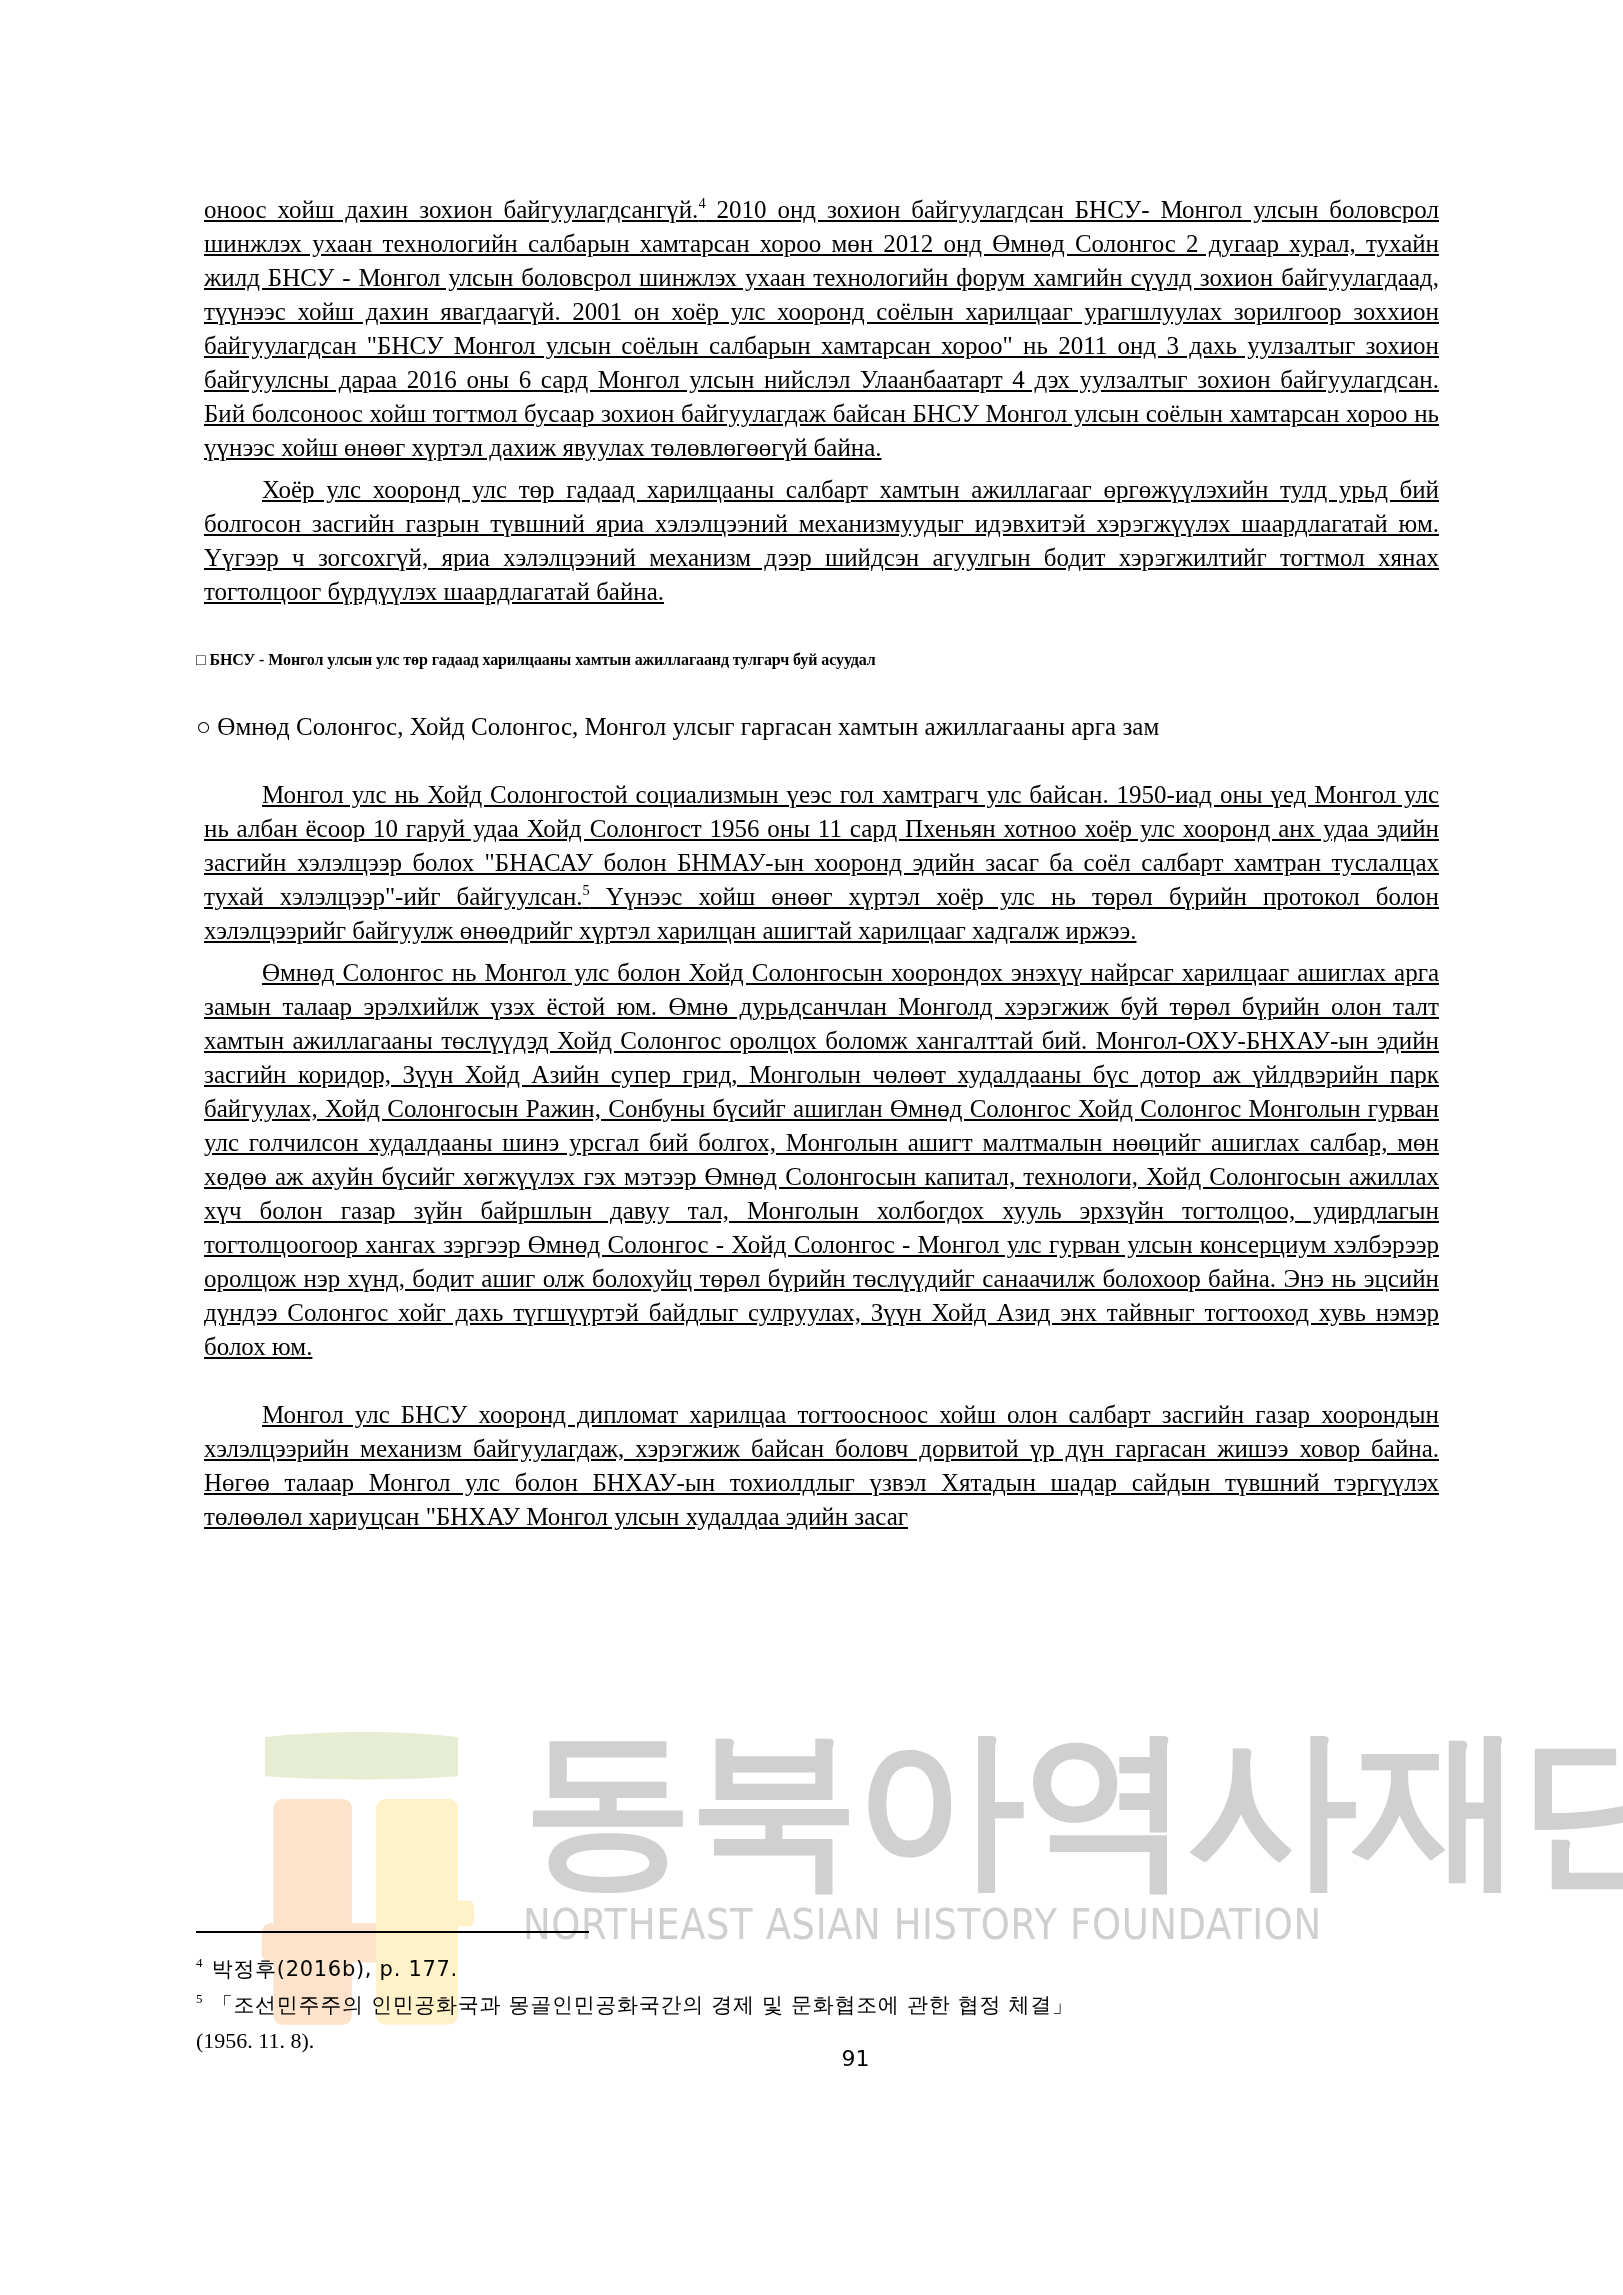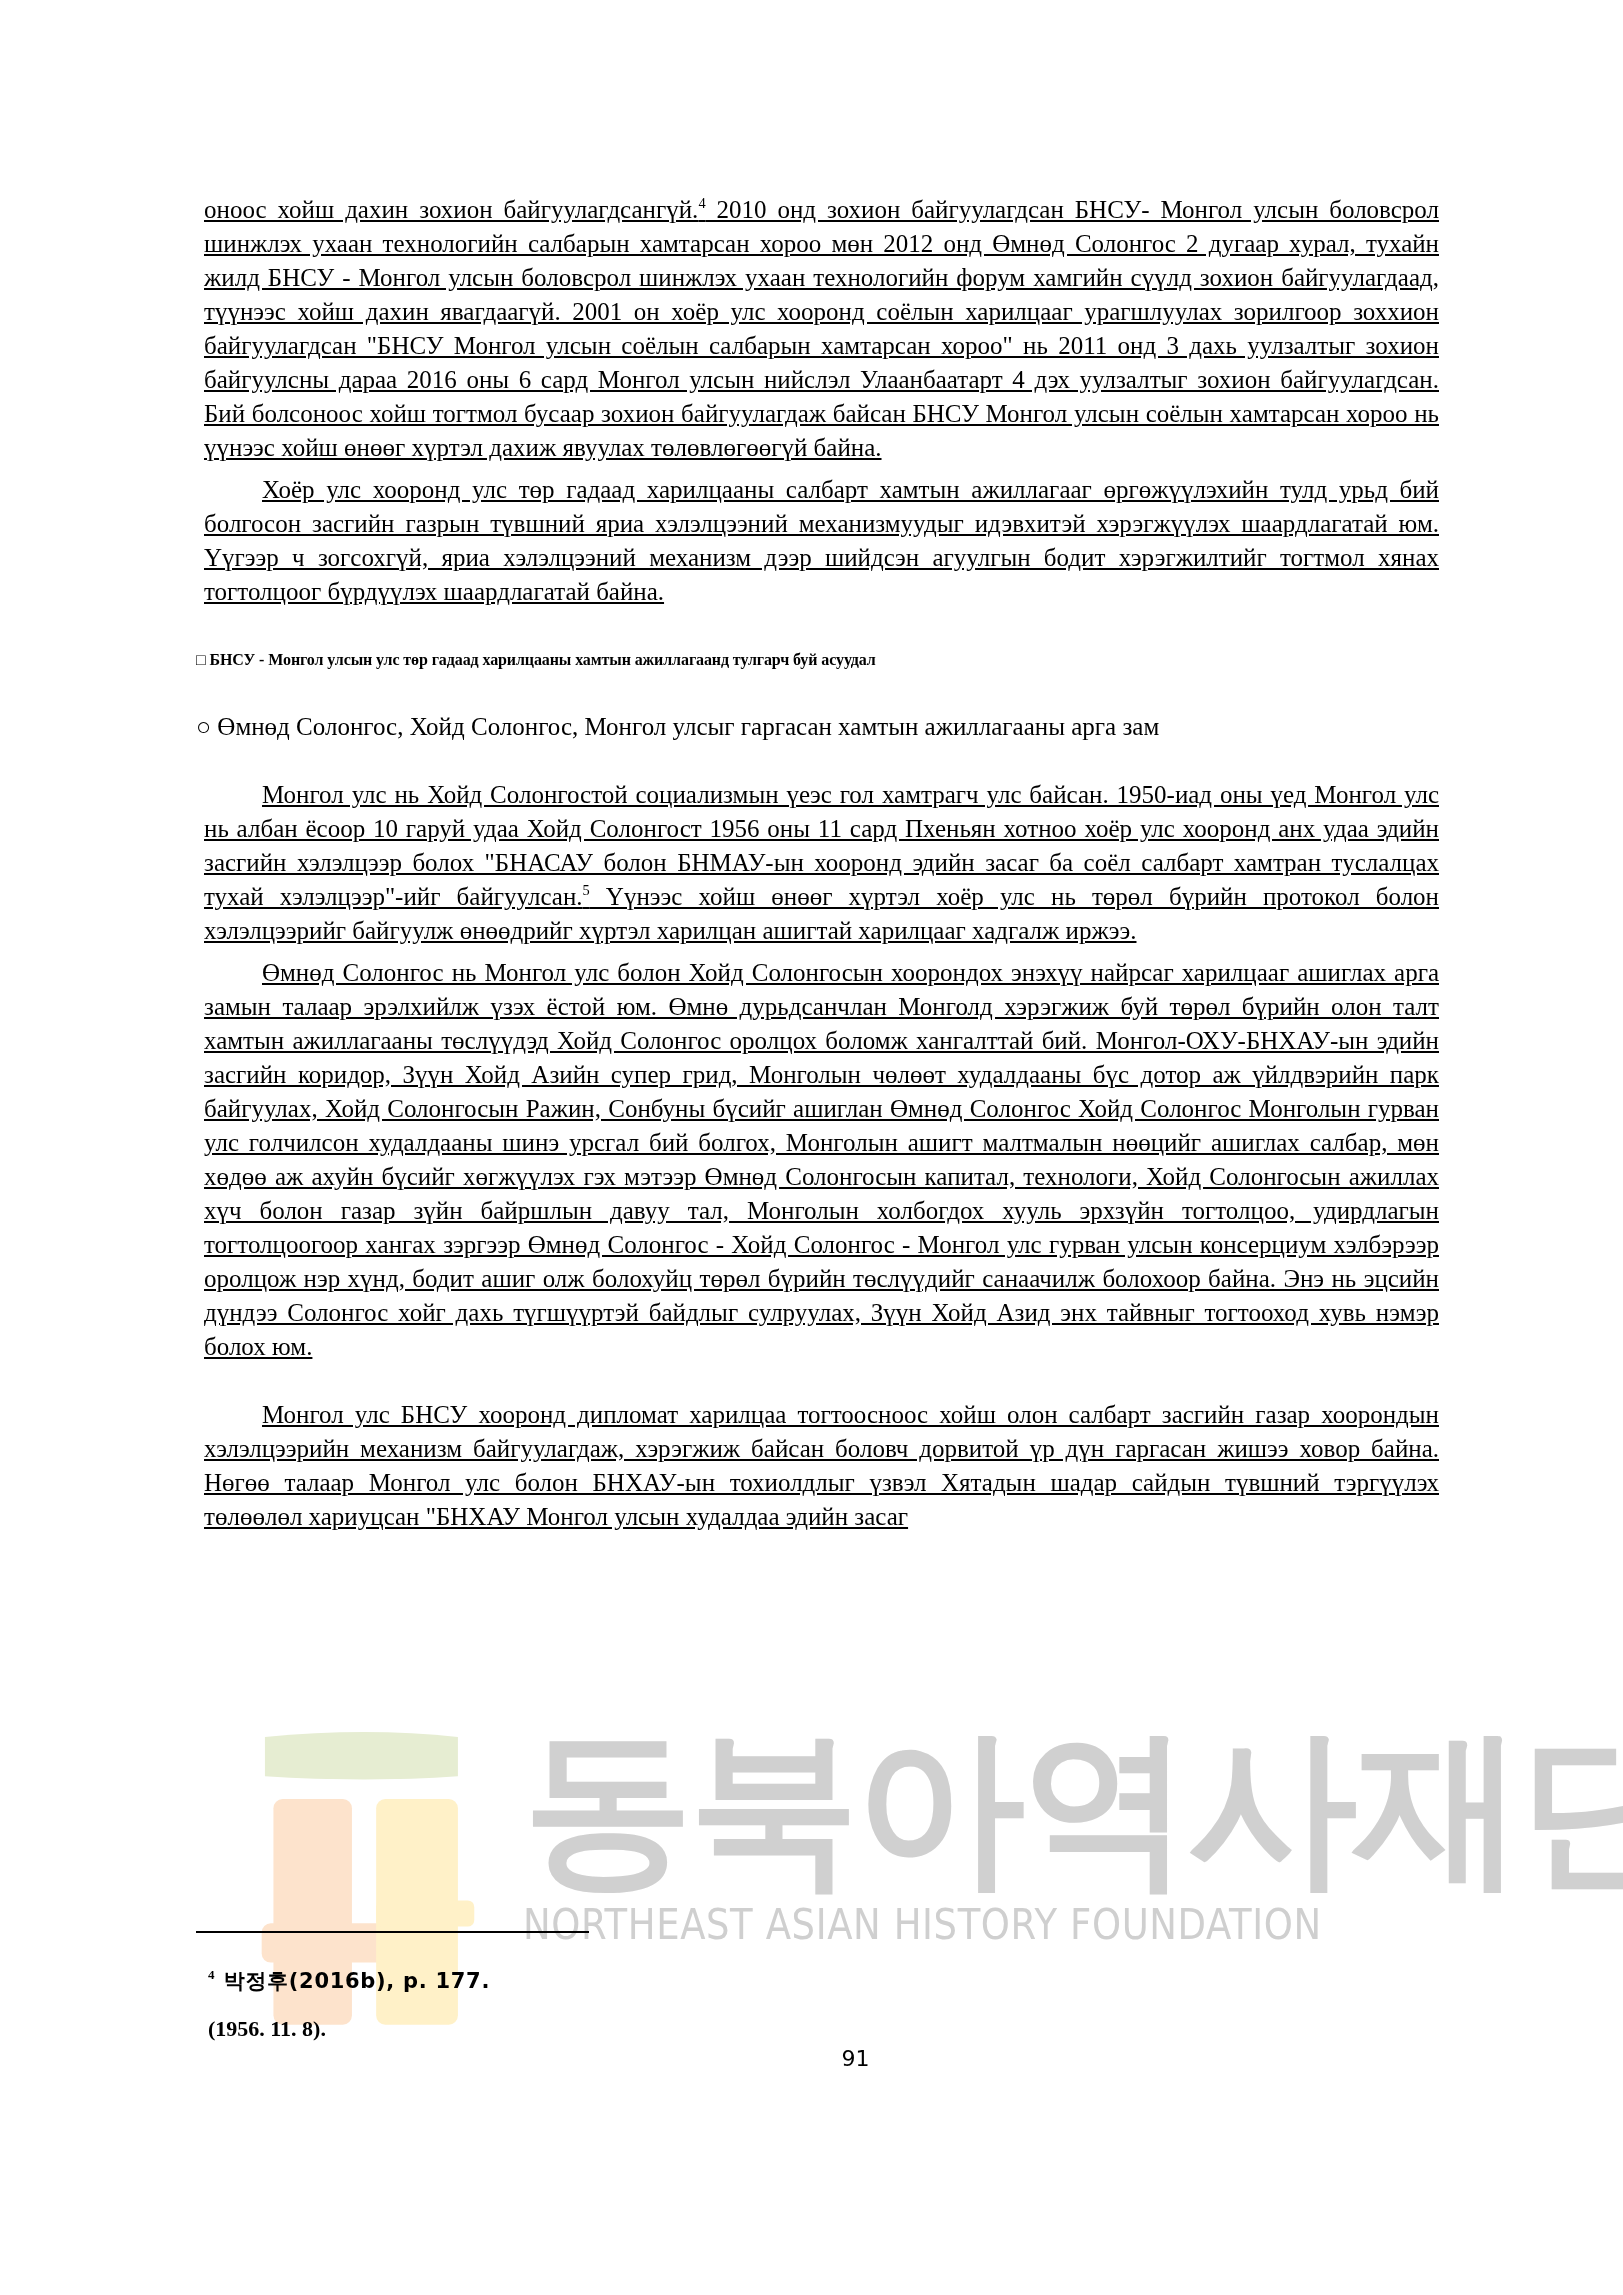--- a/index.html
+++ b/index.html
@@ -8,21 +8,21 @@
   .watermark { position: absolute; left: 0; top: 0; width: 1623px; height: 1777px; pointer-events: none; z-index: 0; }
   .page { position: absolute; left: 196px; top: 185px; width: 1251px; z-index: 1; }
   .para { font-size: 25px; line-height: 34px; text-align: justify; margin: 8px; text-decoration: underline; }
   .indent { text-indent: 58px; }
   sup { font-size: 14.4px; line-height: 0; vertical-align: 10.5px; }
   .h2 { font-size: 16px; font-weight: bold; line-height: 34px; margin: 34px 0 0 0; white-space: nowrap; letter-spacing: -0.1px; }
   .h3 { font-size: 25px; line-height: 34px; margin: 33px 0 0 0; }
   .gap { margin-top: 34px; }
   .footnote-rule { position: absolute; left: 196px; top: 1931px; width: 393px; height: 2px; background: #000; z-index: 1; }
   .footnotes { position: absolute; left: 196px; top: 1951px; width: 1251px; z-index: 1; }
-  .fn { font-size: 22px; line-height: 35px; margin: 12px; font-weight: bold; }
+  .fn { font-size: 22px; line-height: 35px; margin: 0; }
   .fn sup { font-size: 13px; vertical-align: 9.2px; margin-right: 9.2px; }
   .fn-kr { font-family: "DejaVu Sans", sans-serif; font-size: 21px; letter-spacing: 0.7px; }
   .page-number { position: absolute; left: 0; width: 1623px; top: 2046px; text-align: center; font-family: "DejaVu Sans", sans-serif; font-size: 22px; z-index: 1; margin-left: 44px; }
   .wm-kr { position: absolute; left: 523px; top: 1695px; font-family: "DejaVu Sans", sans-serif; font-size: 170px; font-weight: bold; color: #c8c8c8; opacity: 0.85; letter-spacing: -3.9px; white-space: nowrap; }
   .wm-en { position: absolute; left: 523px; top: 1899px; font-family: "DejaVu Sans", sans-serif; font-size: 43px; color: #cfcfcf; letter-spacing: 0.7px; white-space: nowrap; transform: scaleX(0.86); transform-origin: left top; }
 </style>
 </head>
 <body>
 
 <div class="watermark">
@@ -64,18 +64,21 @@
     </div>
 </div>
 
 <div class="footnote-rule"></div>
 
 <div class="footnotes">
   <p class="fn">
     <sup>4</sup><span class="fn-kr">박정후(2016b), p. 177.</span>
   </p>
   <p class="fn">
+    <sup>5</sup><span class="fn-kr">「조선민주주의 인민공화국과 몽골인민공화국간의 경제 및 문화협조에 관한 협정 체결」</span>
+  </p>
+  <p class="fn">
     <span>(1956. 11. 8).</span>
   </p>
 </div>
 
 <div class="page-number">91</div>
 
 
 </body></html>

